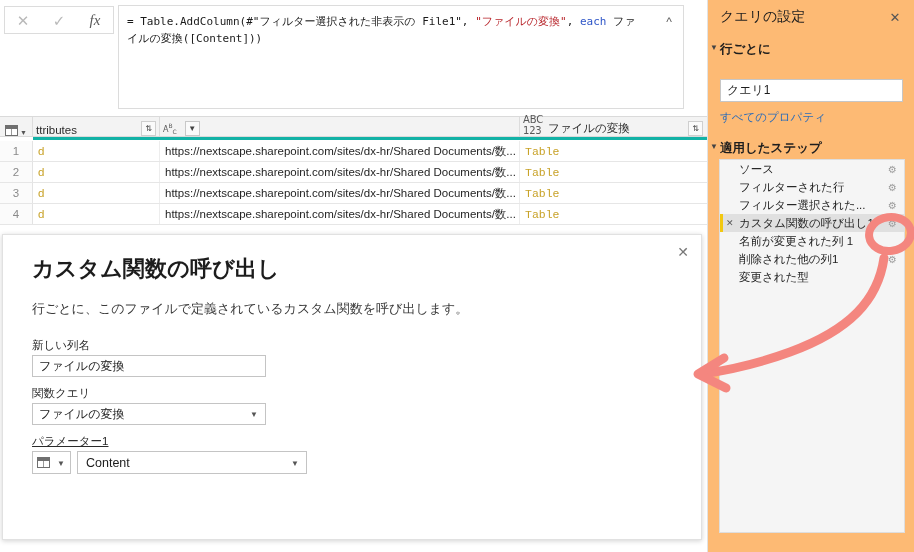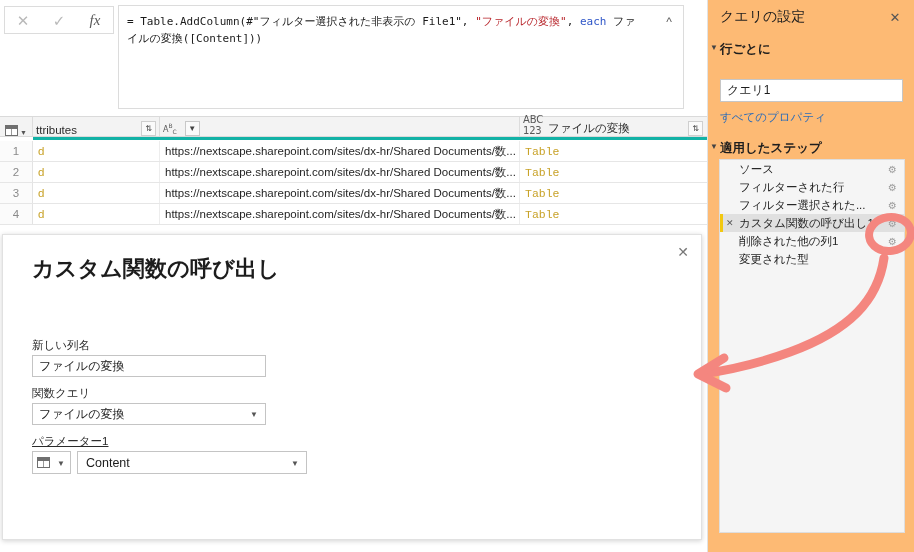--- a/index.html
+++ b/index.html
@@ -292,20 +292,21 @@
         <div class="gcell c3">Table</div>
       </div>
     </div>
 
     <div id="canvas-bg"></div>
   </div>
 
   <div id="dialog">
     <div id="dialog-close">✕</div>
     <div id="dialog-title">カスタム関数の呼び出し</div>
+    <div id="dialog-desc">行ごとに、このファイルで定義されているカスタム関数を呼び出します。</div>
 
     <div class="field-label" id="lbl-newcol">新しい列名</div>
     <div class="field-input" id="inp-newcol">ファイルの変換</div>
 
     <div class="field-label" id="lbl-funcq">関数クエリ</div>
     <div class="field-select" id="sel-funcq">
       <span>ファイルの変換</span>
       <span class="caret">▼</span>
     </div>
 
@@ -348,20 +349,23 @@
         <span class="step-label">フィルター選択された...</span>
         <span class="gear">⚙</span>
       </div>
       <div class="step selected">
         <span class="step-bar"></span>
         <span class="step-x">✕</span>
         <span class="step-label">カスタム関数の呼び出し1</span>
         <span class="gear">⚙</span>
       </div>
       <div class="step">
+        <span class="step-label">名前が変更された列 1</span>
+      </div>
+      <div class="step">
         <span class="step-label">削除された他の列1</span>
         <span class="gear">⚙</span>
       </div>
       <div class="step">
         <span class="step-label">変更された型</span>
       </div>
     </div>
   </div>
 
   <svg id="annotation" viewBox="0 0 914 552">

